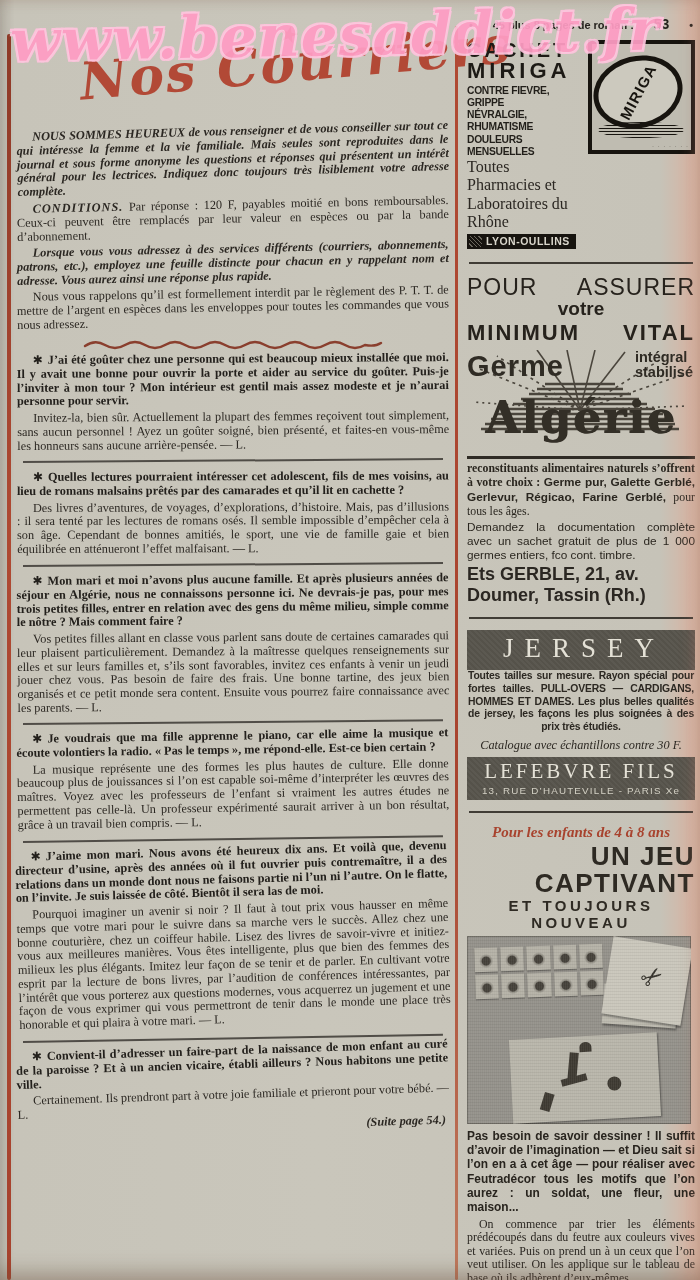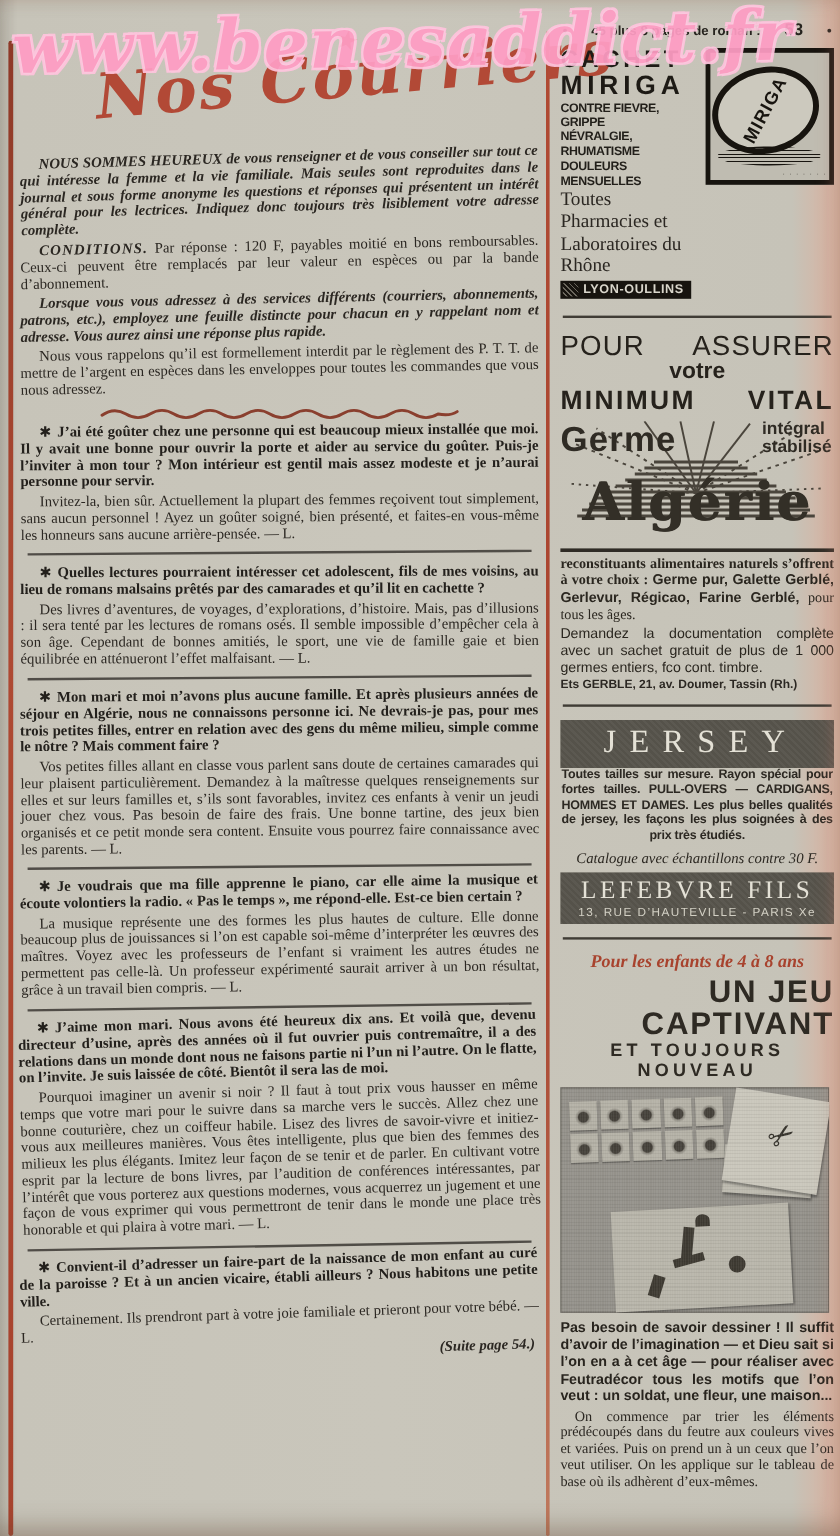--- a/index.html
+++ b/index.html
@@ -64,21 +64,21 @@
   .pill-caption{position:absolute;right:2px;bottom:1px;font-size:6px;color:#4a463e;letter-spacing:1px;}
 
   .vital-h1{font-size:23px;font-weight:normal;letter-spacing:1px;text-align:justify;text-align-last:justify;color:#26221c;line-height:1.05;}
   .vital-h2{font-size:19px;font-weight:bold;text-align:center;color:#26221c;line-height:1.1;}
   .vital-h3{font-size:22px;font-weight:bold;letter-spacing:2px;text-align:justify;text-align-last:justify;color:#26221c;line-height:1.15;margin-bottom:5px;}
   .rbody{font-size:11.8px;font-weight:bold;line-height:1.2;text-align:justify;color:#2a261f;margin:2px 0;text-indent:0;}
   .gerble{position:relative;height:106px;margin:4px 0 2px 0;border-bottom:3px solid #2f2b25;}
   .g-germe{position:absolute;left:0;top:0;font-size:29px;font-weight:bold;letter-spacing:1px;color:#2f2b24;}
   .g-int{position:absolute;right:2px;top:0;font-size:14.5px;font-weight:bold;color:#2f2b24;line-height:1.05;text-align:left;}
   .g-logo{position:absolute;left:0;right:0;top:42px;text-align:center;font-family:"DejaVu Serif",serif;font-weight:bold;font-size:44px;letter-spacing:2px;color:#332f27;text-shadow:1px 0 0 #332f27;}
-  .addr{font-size:10px;font-weight:bold;margin-top:2px;}
+  .addr{font-size:18px;font-weight:bold;margin-top:2px;}
   .rser{font-family:"Liberation Serif",serif;}
 
   .banner{background:#55524a;color:#e4e1d6;text-align:center;
     background-image:repeating-linear-gradient(45deg,rgba(255,255,255,.04) 0 2px,transparent 2px 4px);}
   .jersey-banner{font-family:"Liberation Serif",serif;font-size:27px;letter-spacing:11px;padding:3px 0 6px 6px;}
   .costumes{font-size:15px;font-weight:bold;letter-spacing:5px;text-align:center;color:#3a362f;margin:5px 0 3px 0;}
   .jersey-body{font-size:10.4px;font-weight:bold;letter-spacing:-0.2px;line-height:1.22;text-align:justify;text-align-last:center;color:#2c2822;margin:0 1px;}
   .catalogue{font-family:"Liberation Serif",serif;font-style:italic;font-size:12.3px;text-align:center;margin:4px 0;color:#2c2822;}
   .lef-banner{padding:2px 0 4px 0;}
   .lef-1{font-family:"Liberation Serif",serif;font-size:21px;letter-spacing:3px;}
@@ -286,19 +286,19 @@
         <span class="scissors">✂</span>
         <div class="tableau">
           <div class="fig f1"></div>
             <div class="fig f2"></div>
             <div class="fig f3"></div>
             <div class="fig f4"></div>
             <div class="fig f5"></div>
         </div>
       </div>
 
-      <p class="klead">Pas besoin de savoir dessiner ! Il suffit d’avoir de l’imagination — et Dieu sait si l’on en a à cet âge — pour réaliser avec Feutradécor tous les motifs que l’on veut : un soldat, une fleur, une maison...</p>
+      <p class="klead">Pas besoin de savoir dessiner ! Il suffit d’avoir de l’imagination — et Dieu sait si l’on en a à cet âge — pour réaliser avec Feutradécor tous les motifs que l’on aurez : un soldat, une fleur, une maison...</p>
       <p class="kbody">On commence par trier les éléments prédécoupés dans du feutre aux couleurs vives et variées. Puis on prend un à un ceux que l’on veut utiliser. On les applique sur le tableau de base où ils adhèrent d’eux-mêmes.</p>
 
     </div>
 
   </div>
 </div>
 
 </body></html>

